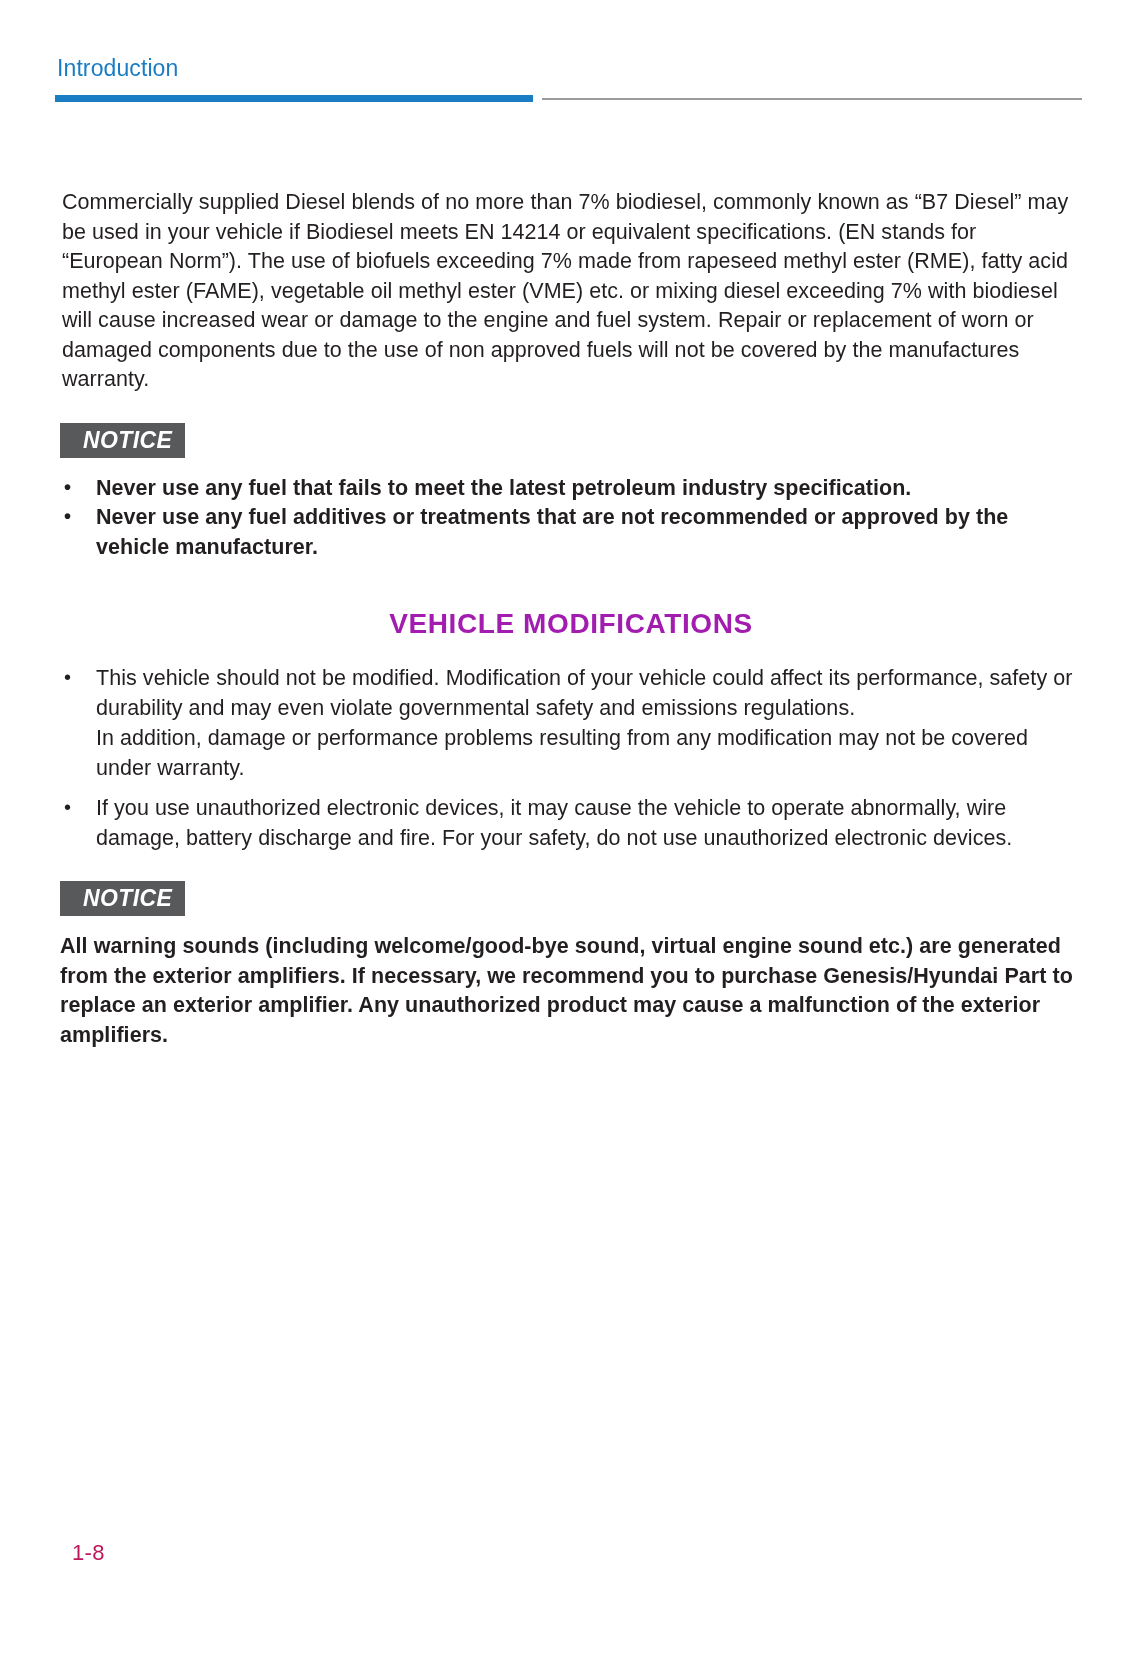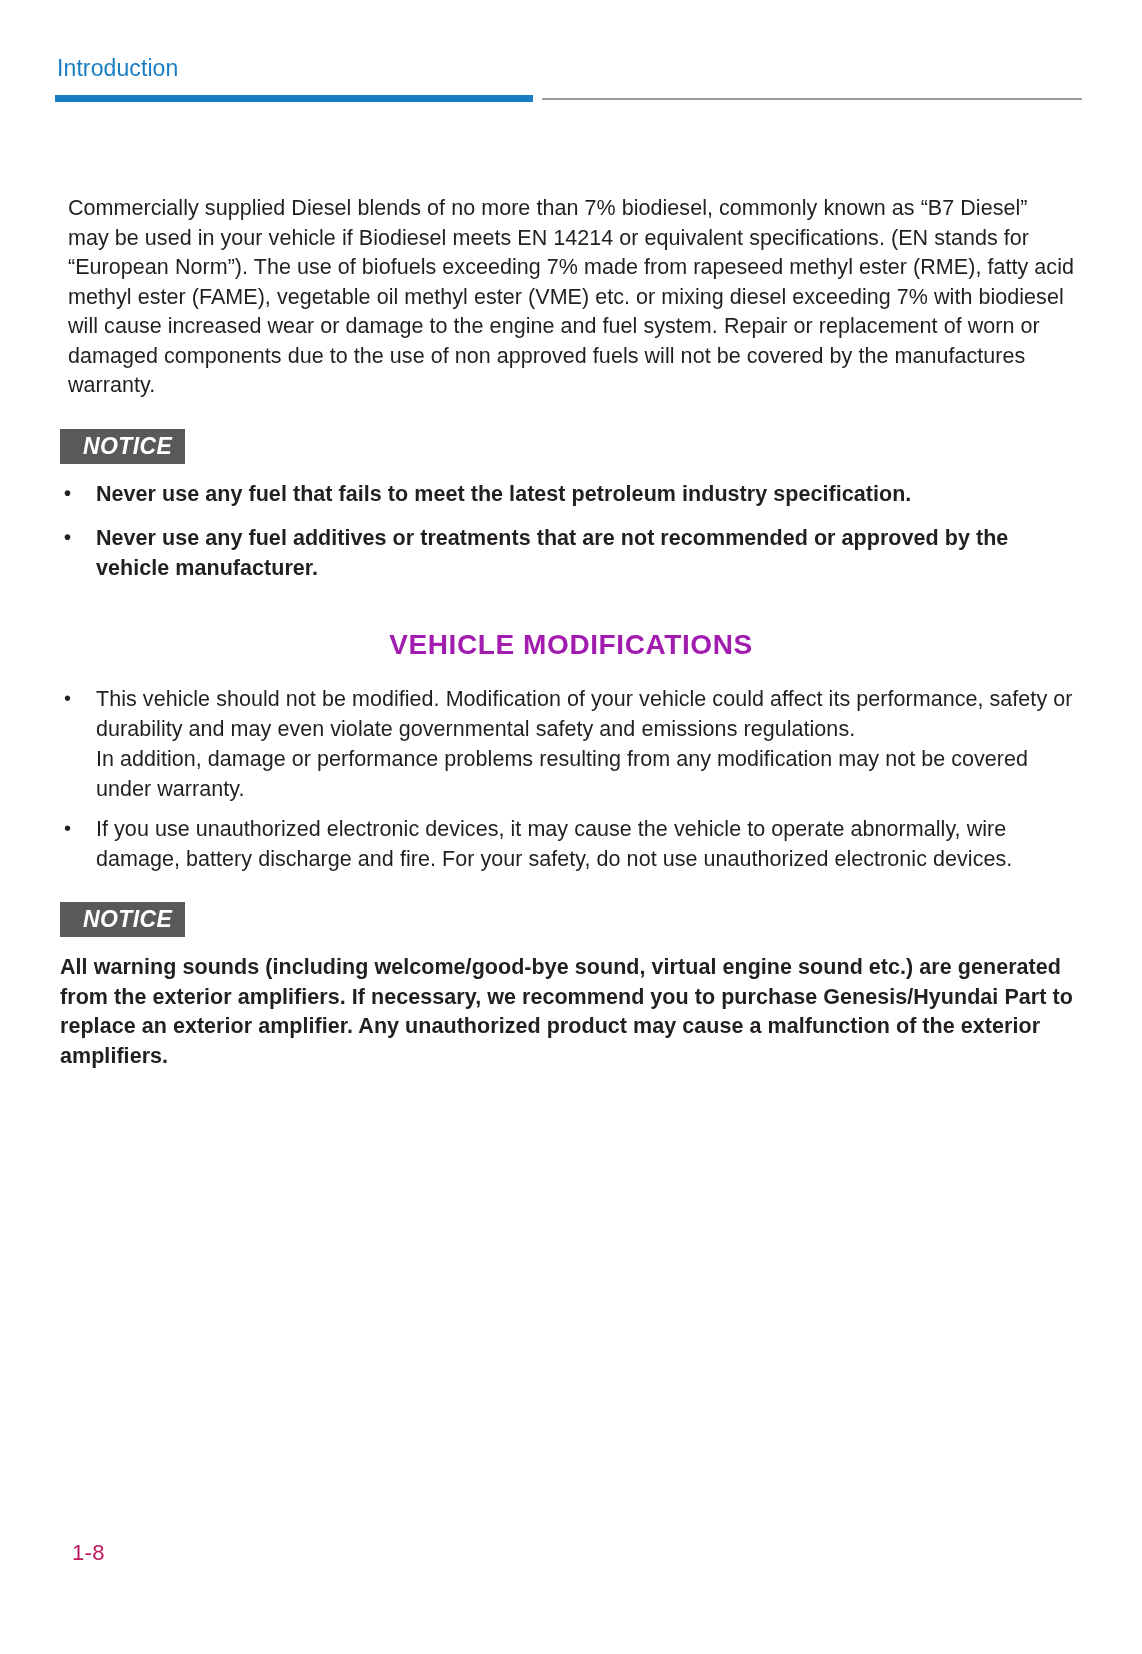--- a/index.html
+++ b/index.html
@@ -67,21 +67,21 @@
     font-style: italic;
     font-weight: bold;
     margin: 0 0 12px 0;
     color: #231f20;
     letter-spacing: 0.1px;
   }
 
   p.body-text {
     font-size: 21.5px;
     line-height: 29.5px;
-    margin: 8px;
+    margin: 2px;
     color: #231f20;
     letter-spacing: 0.05px;
   }
 
   
   .notice-wrap {
     margin-top: 28px;
   }
   .notice-label {
     display: inline-block;
@@ -102,21 +102,21 @@
   ul.bullets {
     list-style: none;
     margin: 0;
     padding: 0;
   }
   ul.bullets li {
     position: relative;
     padding-left: 36px;
     font-size: 21.5px;
     line-height: 29.5px;
-    margin-bottom: 15px;
+    margin-bottom: 0;
     letter-spacing: 0.05px;
   }
   ul.bullets li:last-child { margin-bottom: 0; }
   ul.bullets li::before {
     content: "\2022";
     position: absolute;
     left: 4px;
     top: -1px;
     font-size: 20px;
     color: #231f20;

